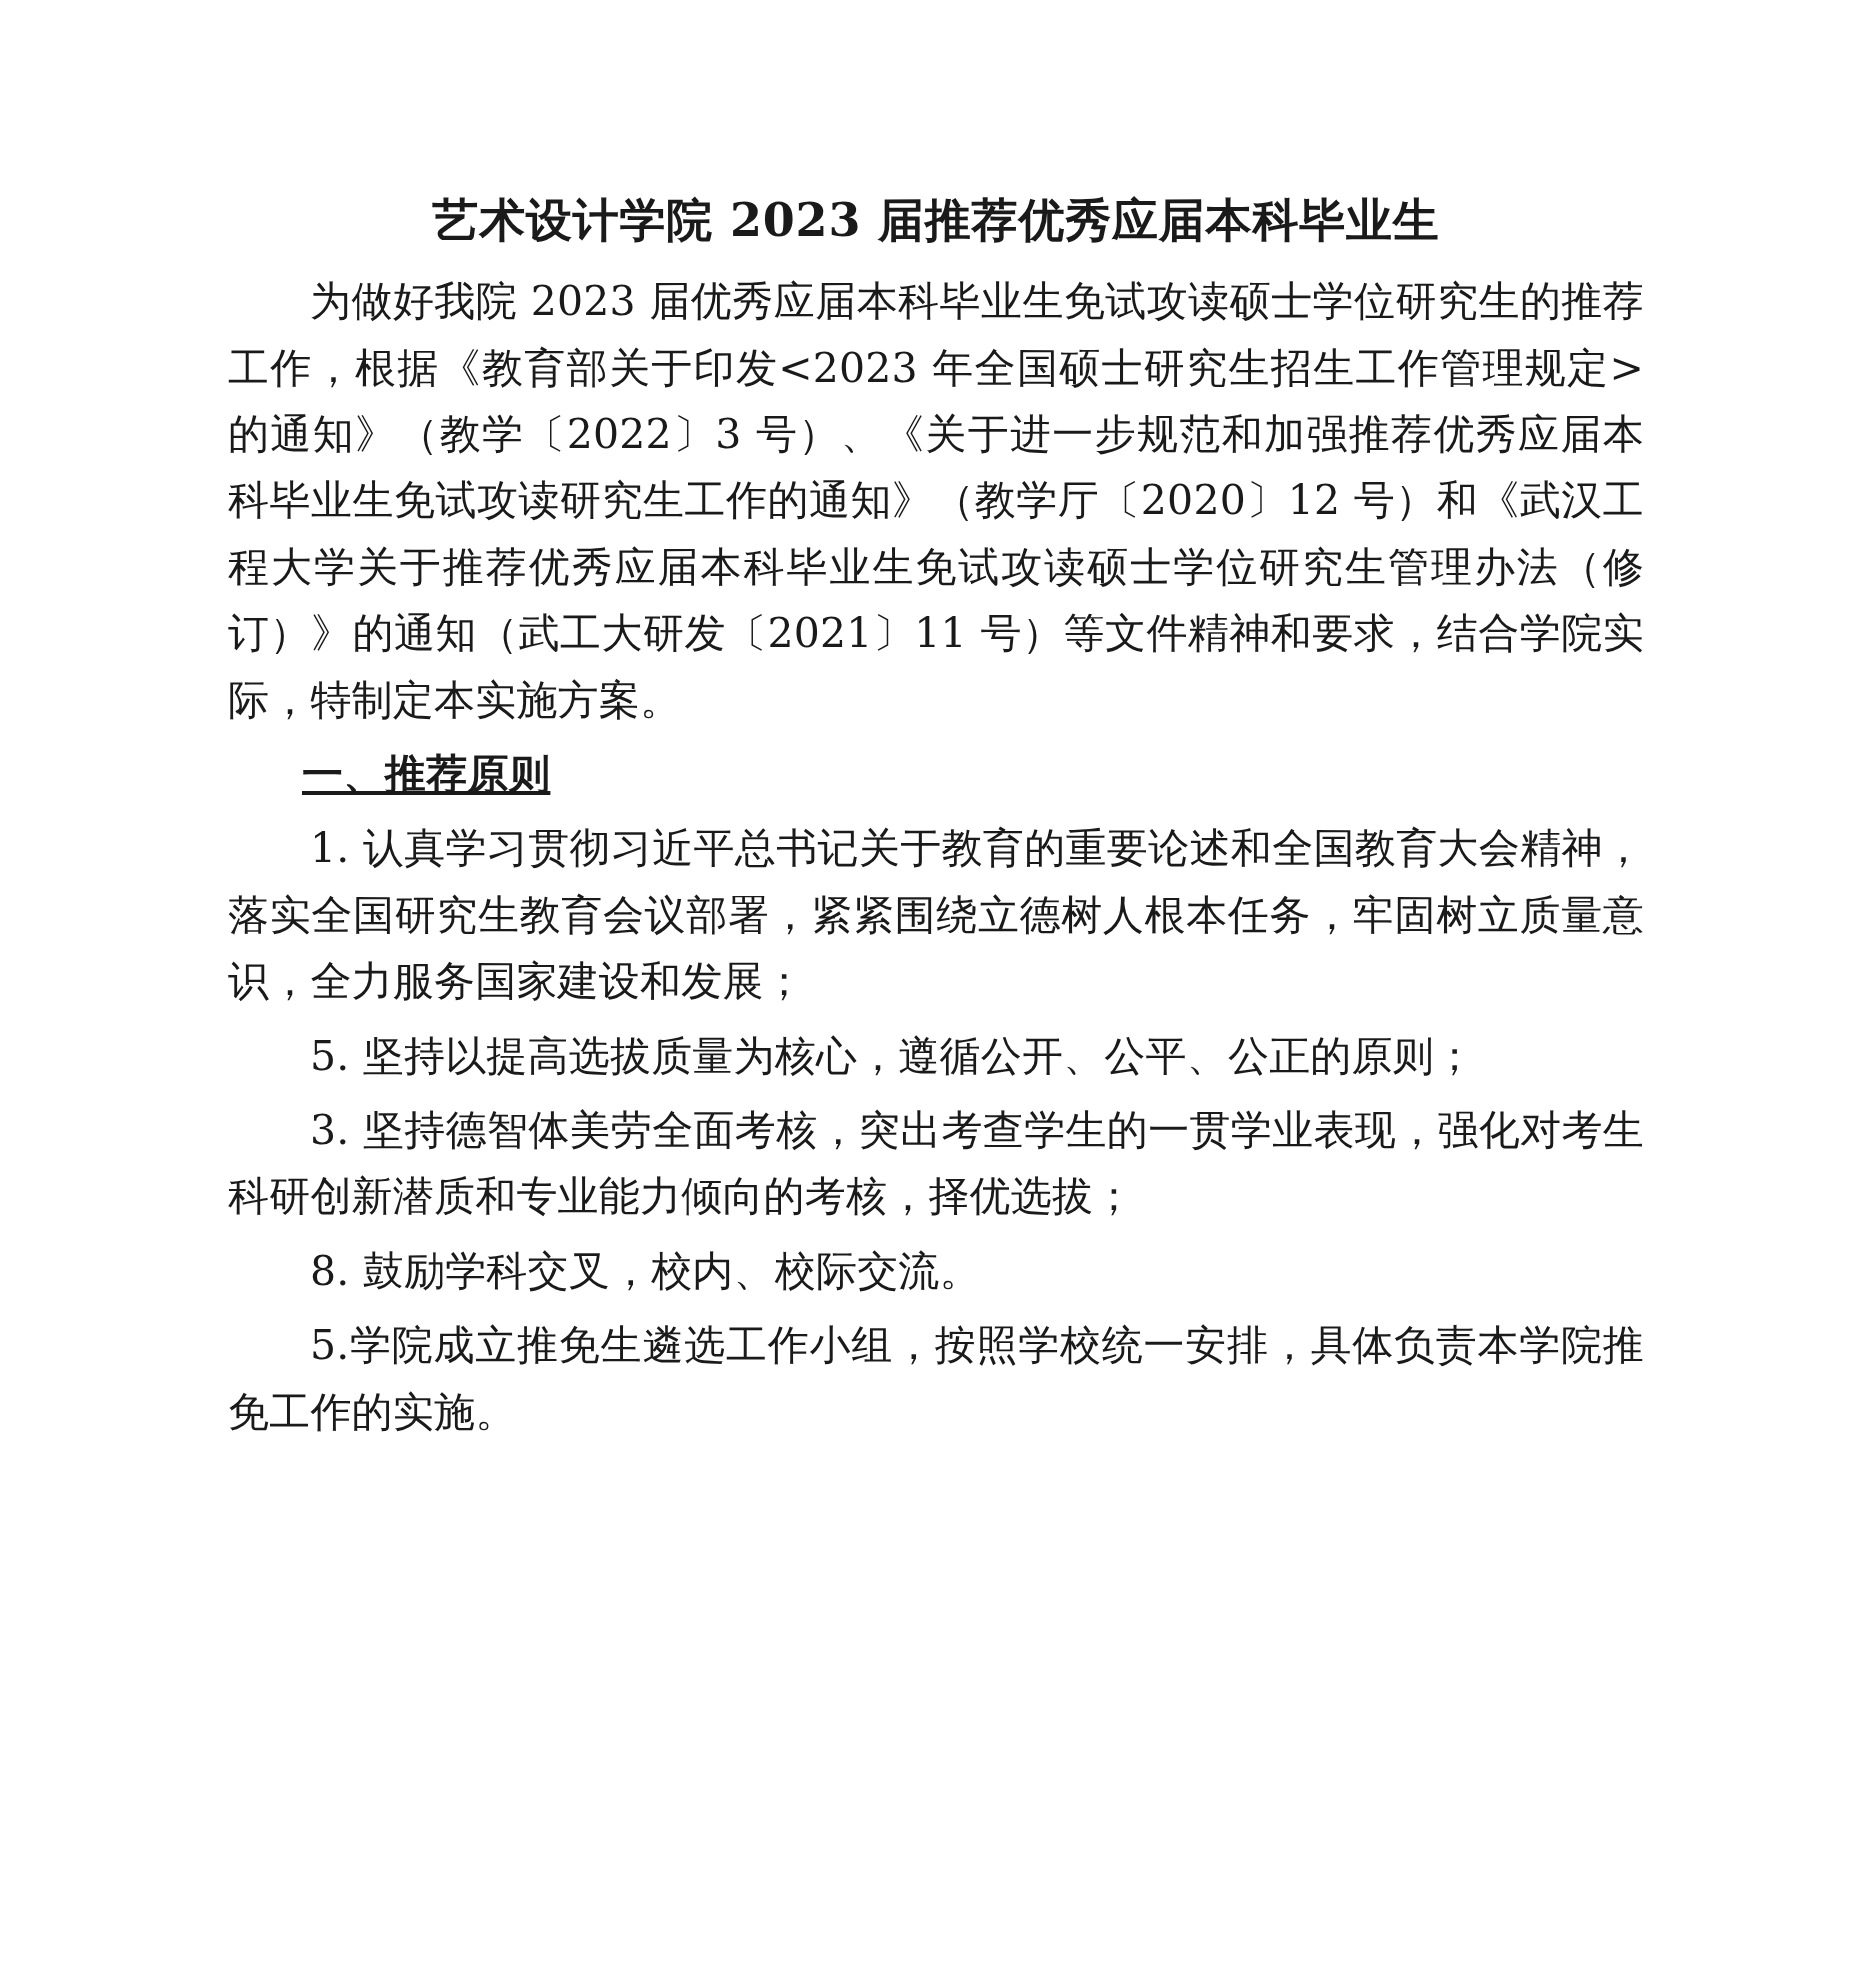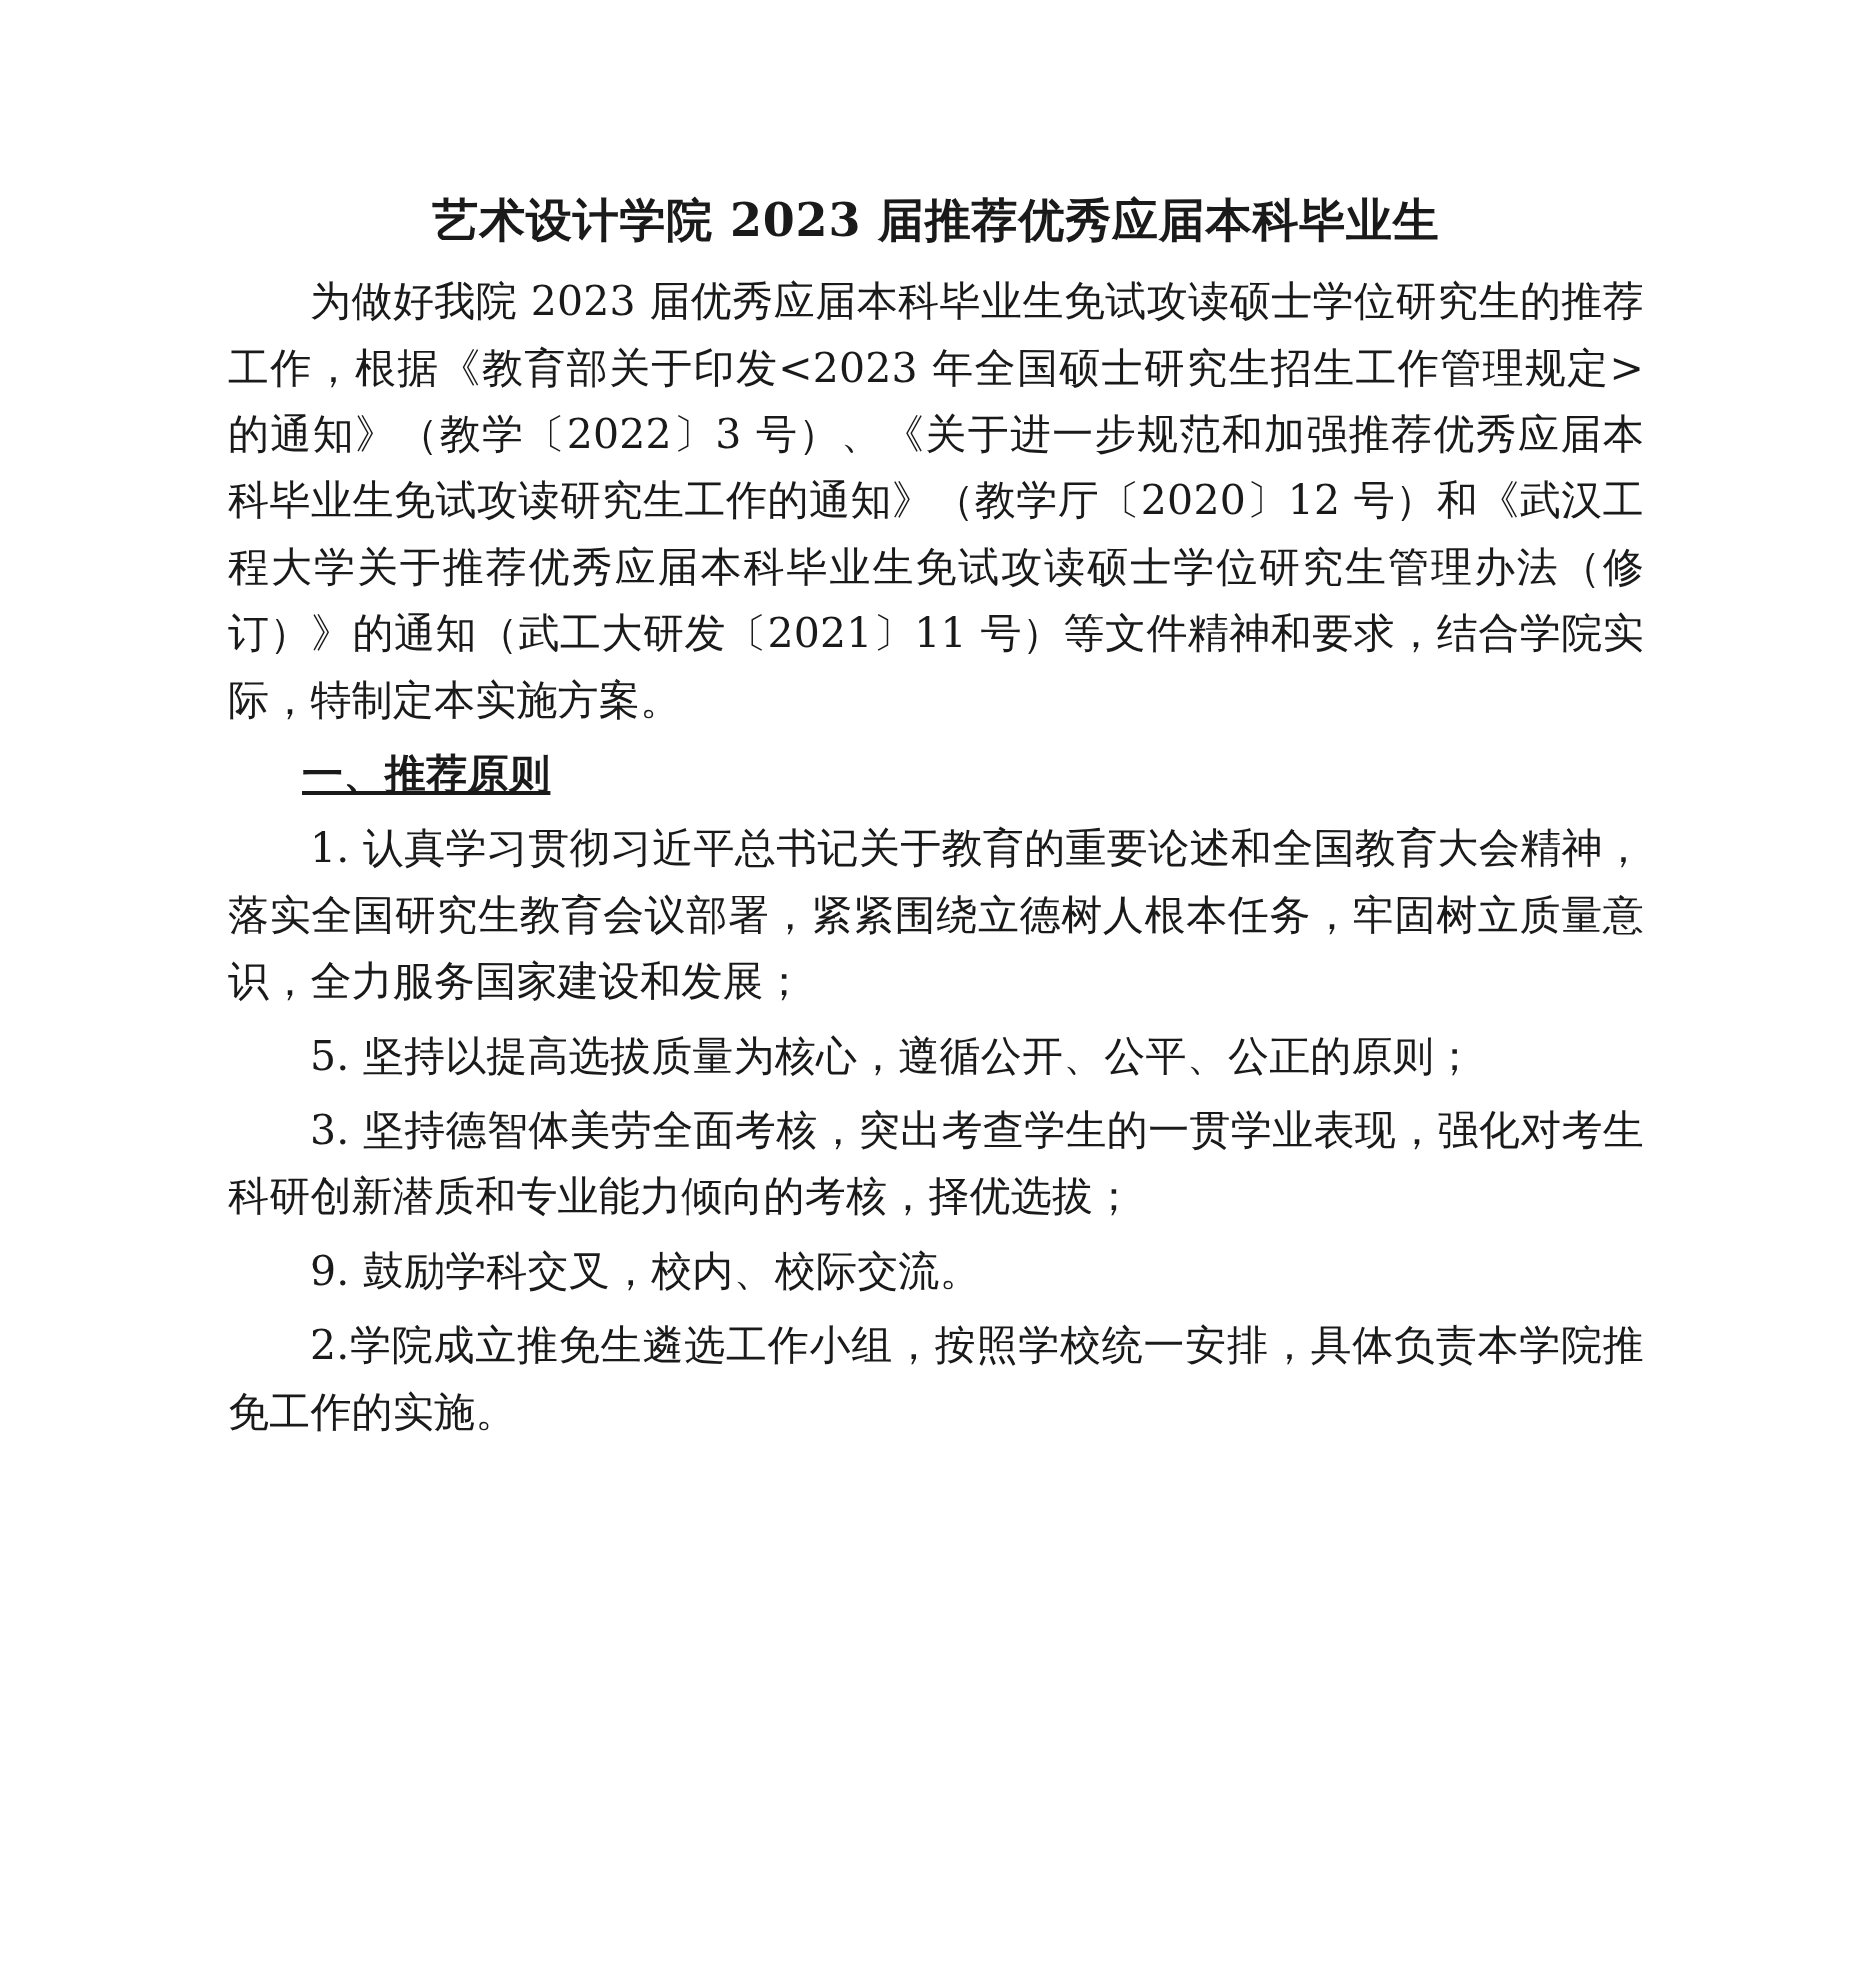--- a/index.html
+++ b/index.html
@@ -63,18 +63,18 @@
   <h1 class="doc-title">
     <span class="line">艺术设计学院 2023 届推荐优秀应届本科毕业生</span>
   </h1>
 
   <p class="body-text para indent-2">为做好我院 2023 届优秀应届本科毕业生免试攻读硕士学位研究生的推荐工作，根据《教育部关于印发&lt;2023 年全国硕士研究生招生工作管理规定&gt;的通知》（教学〔2022〕3 号）、《关于进一步规范和加强推荐优秀应届本科毕业生免试攻读研究生工作的通知》（教学厅〔2020〕12 号）和《武汉工程大学关于推荐优秀应届本科毕业生免试攻读硕士学位研究生管理办法（修订）》的通知（武工大研发〔2021〕11 号）等文件精神和要求，结合学院实际，特制定本实施方案。</p>
 
   <h2 class="section-heading">一、推荐原则</h2>
   <p class="body-text para indent-2">1. 认真学习贯彻习近平总书记关于教育的重要论述和全国教育大会精神，落实全国研究生教育会议部署，紧紧围绕立德树人根本任务，牢固树立质量意识，全力服务国家建设和发展；</p>
   <p class="body-text para indent-2">5. 坚持以提高选拔质量为核心，遵循公开、公平、公正的原则；</p>
   <p class="body-text para indent-2">3. 坚持德智体美劳全面考核，突出考查学生的一贯学业表现，强化对考生科研创新潜质和专业能力倾向的考核，择优选拔；</p>
-  <p class="body-text para indent-2">9. 鼓励学科交叉，校内、校际交流。</p>
+  <p class="body-text para indent-2">8. 鼓励学科交叉，校内、校际交流。</p>
 
-  <p class="body-text para indent-2">2.学院成立推免生遴选工作小组，按照学校统一安排，具体负责本学院推免工作的实施。</p>
+  <p class="body-text para indent-2">5.学院成立推免生遴选工作小组，按照学校统一安排，具体负责本学院推免工作的实施。</p>
 
 </div>
 
 
 </body></html>

